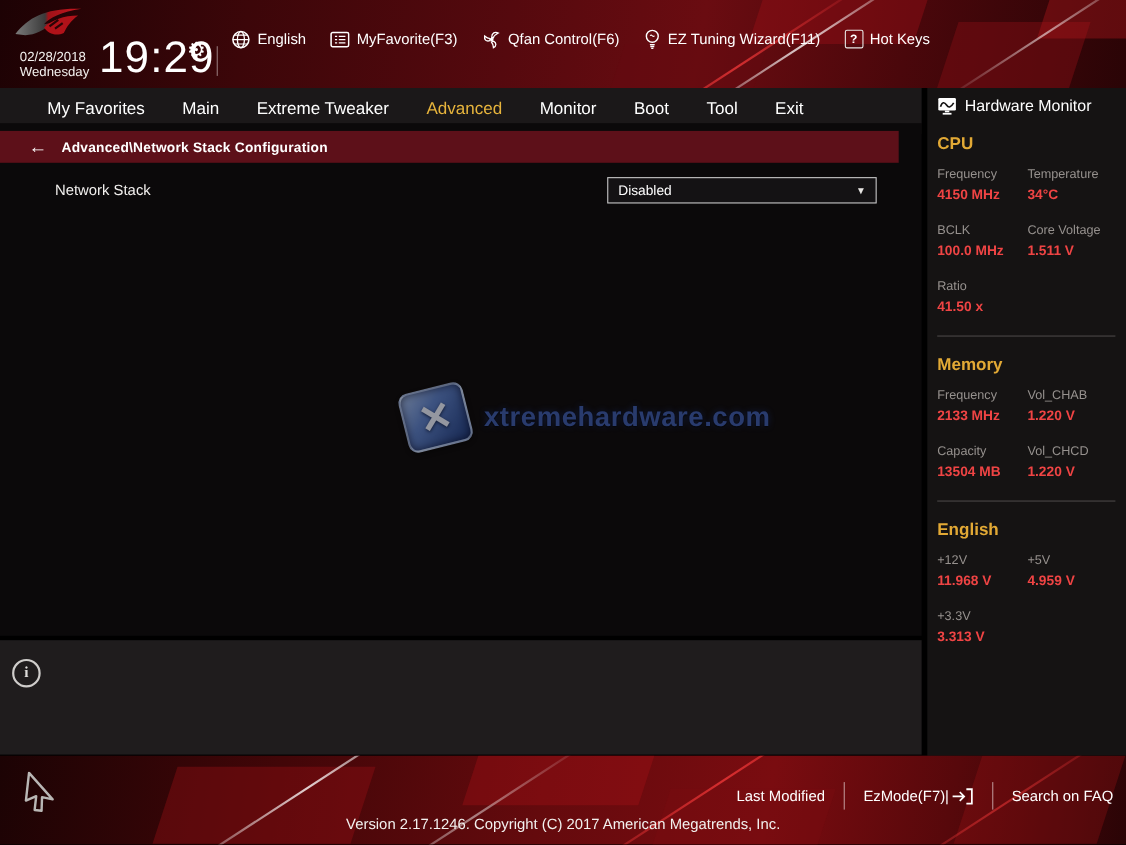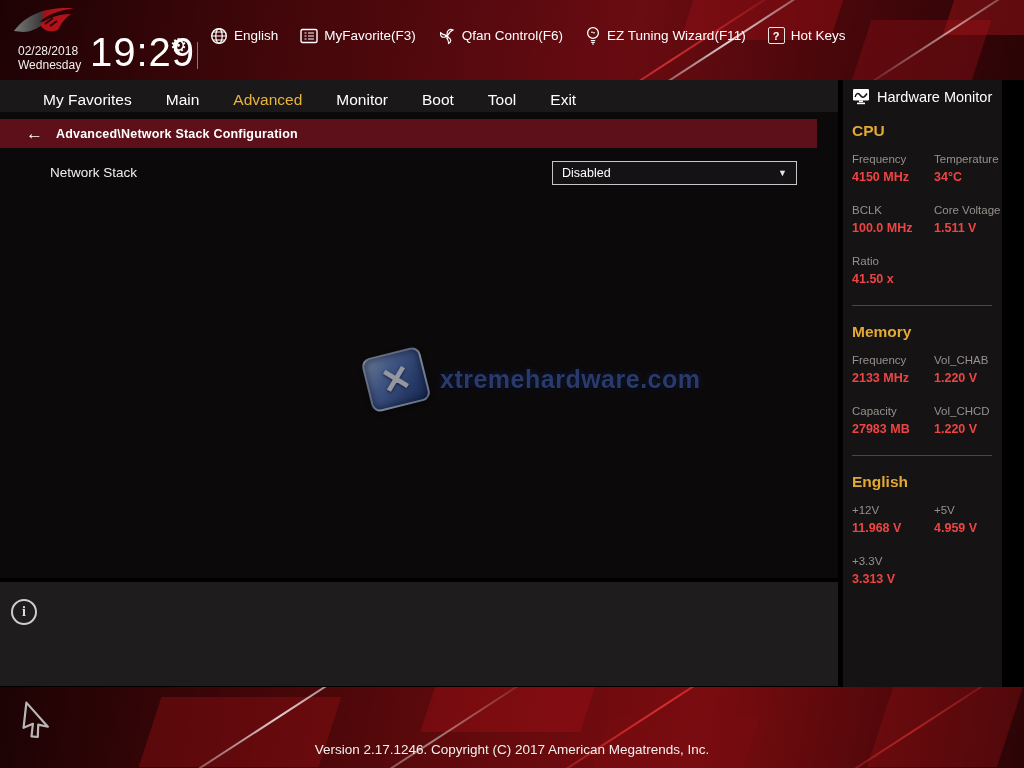--- a/index.html
+++ b/index.html
@@ -68,21 +68,21 @@
   
   .infobar { position:absolute; left:0; top:582px; width:838px; height:104px; background:#1f1c1d; }
   .info-icon {
     position:absolute; left:11px; top:17px; width:26px; height:26px;
     border:2px solid #cfcdcb; border-radius:50%; color:#dedcda;
     display:flex; align-items:center; justify-content:center;
     font-size:14px; font-weight:bold; font-family:"Liberation Serif", serif;
   }
   
   .gapcol { position:absolute; left:838px; top:80px; width:5px; height:607px; background:#000; }
-  .sidebar { position:absolute; left:843px; top:80px; width:159px; height:607px; background:#151313; }
+  .sidebar { position:absolute; left:843px; top:80px; width:181px; height:607px; background:#151313; }
   .hm-title { display:flex; align-items:center; gap:7px; padding:8px 0 0 9px; color:#fff; font-size:14.5px; }
   .hm-heading { color:#e2a935; font-size:15.5px; font-weight:600; margin:17px 0 0 9px; }
   .hm-grid { display:grid; grid-template-columns:82px 1fr; row-gap:20px; margin:13px 0 0 9px; }
   .hm-lbl { color:#96918e; font-size:11.5px; margin-bottom:5px; }
   .hm-val { color:#ef4444; font-size:12.5px; font-weight:bold; }
   .hm-div { border-top:1px solid #4a4746; margin:19px 10px 0 9px; }
   
   .footer {
     position:absolute; left:0; top:687px; width:1024px; height:81px; overflow:hidden;
     background:
@@ -176,20 +176,21 @@
       <div class="quick-item">
         <span class="qbox">?</span>
         <span>Hot Keys</span>
       </div>
     </div>
   </div>
 
   <div class="tabbar">
     <div class="tab">My Favorites</div>
     <div class="tab">Main</div>
+    <div class="tab">Extreme Tweaker</div>
     <div class="tab active">Advanced</div>
     <div class="tab">Monitor</div>
     <div class="tab">Boot</div>
     <div class="tab">Tool</div>
     <div class="tab">Exit</div>
   </div>
 
   <div class="content">
     <div class="breadcrumb">
       <span class="back-arrow">←</span>
@@ -256,21 +257,21 @@
       <div>
           <div class="hm-lbl">Frequency</div>
           <div class="hm-val">2133 MHz</div>
         </div>
       <div>
           <div class="hm-lbl">Vol_CHAB</div>
           <div class="hm-val">1.220 V</div>
         </div>
       <div>
           <div class="hm-lbl">Capacity</div>
-          <div class="hm-val">27983 MB</div>
+          <div class="hm-val">13504 MB</div>
         </div>
       <div>
           <div class="hm-lbl">Vol_CHCD</div>
           <div class="hm-val">1.220 V</div>
         </div>
     </div>
 
     <div class="hm-div"></div>
     <div class="hm-heading">English</div>
     <div class="hm-grid">
@@ -296,16 +297,29 @@
     <div class="cube" style="left:880px; top:0px; width:130px; height:80px; background:rgba(150,16,20,.35);"></div>
     <div class="streak" style="left:120px; top:28px; width:320px;"></div>
     <div class="streak" style="left:300px; top:55px; width:260px; opacity:.6;"></div>
     <div class="streak red" style="left:450px; top:20px; width:420px;"></div>
     <div class="streak red" style="left:760px; top:45px; width:300px; opacity:.7;"></div>
 
     <svg class="cursor-svg" width="44" height="48" viewBox="0 0 44 48">
       <path d="M14 6 L30 34 L21 30 L18 42 L12 40 L16 28 L6 30 Z" fill="none" stroke="#b9b7b5" stroke-width="2.2" stroke-linejoin="round" transform="rotate(-12 20 24)"></path>
     </svg>
 
+    <div class="actions">
+      <div class="action">Last Modified</div>
+      <div class="asep"></div>
+      <div class="action">
+        <span>EzMode(F7)|</span>
+        <svg width="20" height="16" viewBox="0 0 20 16">
+          <path d="M1 8 h10 M7.5 4 l4 4 -4 4" stroke="#fff" stroke-width="1.6" fill="none"></path>
+          <path d="M13.5 1.5 h5 v13 h-5" stroke="#fff" stroke-width="1.6" fill="none"></path>
+        </svg>
+      </div>
+      <div class="asep"></div>
+      <div class="action">Search on FAQ</div>
+    </div>
     <div class="version">Version 2.17.1246. Copyright (C) 2017 American Megatrends, Inc.</div>
   </div>
 
 </div>
 
 </body></html>

